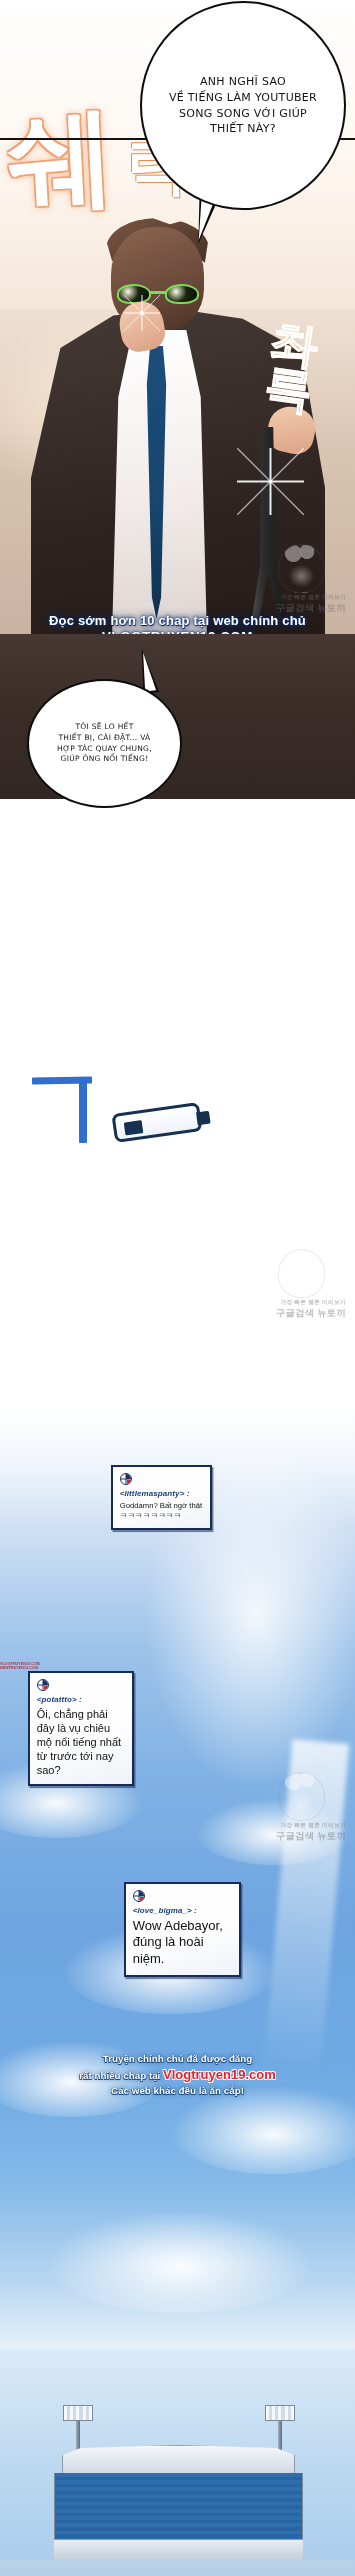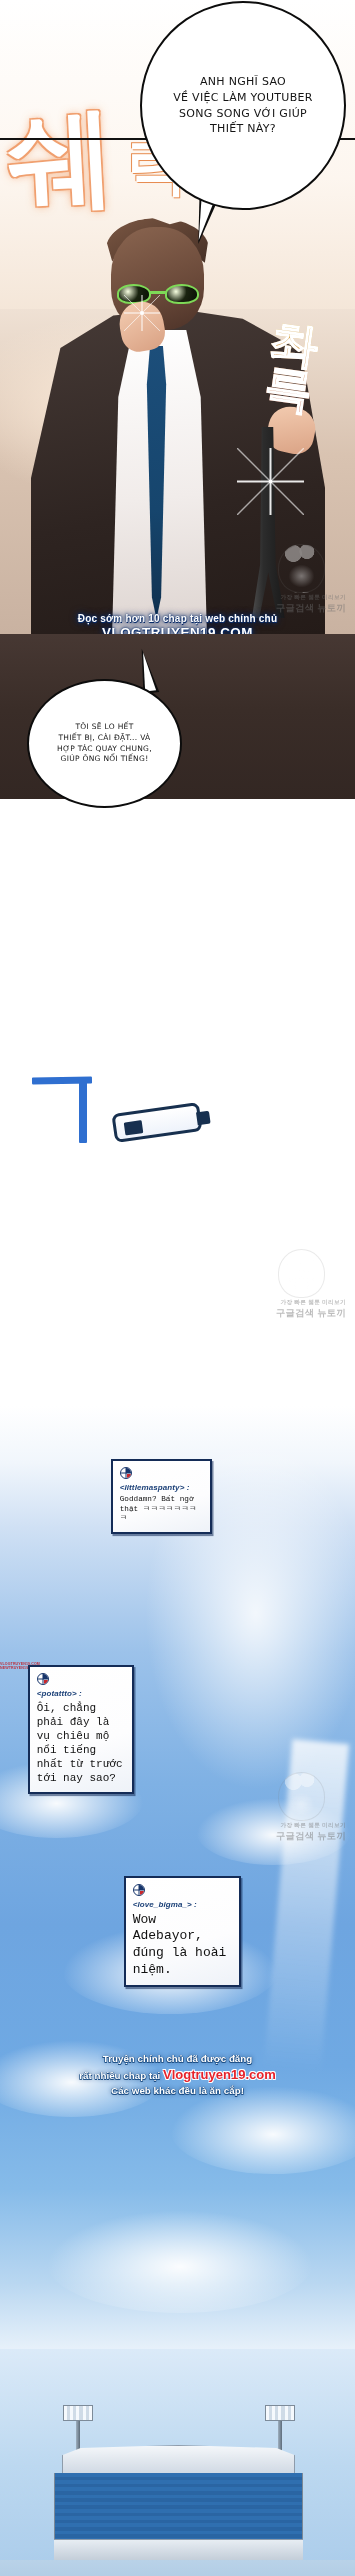--- a/index.html
+++ b/index.html
@@ -153,21 +153,21 @@
   #spark-1 { left:237px; top:448px; }
   #spark-2 { left:124px; top:295px; width:36px; height:36px; }
 
   
   .wm-strong {
     position:absolute; width:100%; text-align:center; pointer-events:none;
     color:#fff; font-weight:700; font-family:"Liberation Sans",sans-serif;
     text-shadow: 0 0 2.1px #0b2e6b, 0 0 4.6px #0b2e6b, 0 0 8.2px #0b2e6b, 0.5px 0.5px 0 #0b2e6b;
   }
   #wm-1 { left:0; top:613px; }
-  #wm-1 .l1 { font-size: 10px; letter-spacing:0.2px; }
+  #wm-1 .l1 { font-size: 13px; letter-spacing:0.2px; }
   #wm-1 .l2 { font-size: 13.4px; letter-spacing:0.5px; margin-top:0.5px; }
 
   
   .rabbit-wm {
     position:absolute; width:90px; height:82px; opacity:.45; pointer-events:none;
     color:#6d6d6d; text-align:right;
   }
   .rabbit-wm .ko-sm { font-size:5.7px; font-weight:700; letter-spacing:0.3px;}
   .rabbit-wm .ko-lg { font-size:9.3px; font-weight:700; letter-spacing:0.3px;}
   .rabbit-wm .bunny {
@@ -226,20 +226,21 @@
   }
 
   
   .cmt {
     position: absolute;
     background: linear-gradient(165deg,#ffffff 0%, #fdfdfe 60%, #eef2f8 100%);
     border: 2.1px solid #142c57;
     box-shadow: 1.5px 2.1px 0 rgba(20,44,87,.55);
     padding: 5.7px 6.7px 7.2px 6.7px;
     z-index: 9;
+    margin-top: 6px;
   }
   .cmt-avatar {
     width: 12.4px; height: 12.4px; border-radius:50%;
     border: 1px solid #17356b; position: relative; overflow:hidden; margin-bottom: 3.6px;
     background:#ffffff;
   }
   .cmt-avatar::before {
     content:""; position:absolute; left:50%; top:0; width:1px; height:100%;
     background:#17356b; transform: translateX(-50%);
   }
@@ -252,21 +253,21 @@
   }
   .cmt-avatar .q-red {
     position:absolute; right:0.5px; bottom:0.5px; width:30%; height:30%; background:#c9262b;
   }
   .cmt-user {
     font-style: italic; font-weight:700; color:#1c4178;
     font-family:"Liberation Sans", sans-serif;
     letter-spacing:0.1px; margin-bottom: 3.1px;
   }
   .cmt-body {
-    color:#111; font-family:Liberation Mono, monospace; line-height:1.28;
+    color:#111; font-family:Liberation Sans, sans-serif; line-height:1.28;
   }
 
   #cmt-1 { left: 111px; top: 1459px; width: 101px; }
   #cmt-1 .cmt-user { font-size: 8px; }
   #cmt-1 .cmt-body { font-size: 7.7px; }
   #cmt-2 { left: 28px; top: 1665px; width: 106px; }
   #cmt-2 .cmt-user { font-size: 8px; }
   #cmt-2 .cmt-body { font-size: 11px; }
   #cmt-3 { left: 124px; top: 1876px; width: 117px; }
   #cmt-3 .cmt-user { font-size: 8px; }
@@ -376,21 +377,21 @@
 
     <div class="sfx-ko-2">촤륵</div>
   </div>
 
   <div class="hline" style="top:138px;"></div>
 
   <div class="tail-1"></div>
   <div class="bubble" id="bubble-1">
     <div class="bubble-txt">
       <div>ANH NGHĨ SAO</div>
-      <div>VỀ VIỆC LÀM YOUTUBER</div>
+      <div>VỀ TIẾNG LÀM YOUTUBER</div>
       <div>SONG SONG VỚI GIÚP</div>
       <div>THIẾT NÀY?</div>
     </div>
   </div>
 
   <div class="rabbit-wm" id="rabbit-1">
     <div class="bunny"></div>
     <div class="ko-sm">가장 빠른 웹툰 미리보기</div>
     <div class="ko-lg">구글검색 뉴토끼</div>
   </div>

